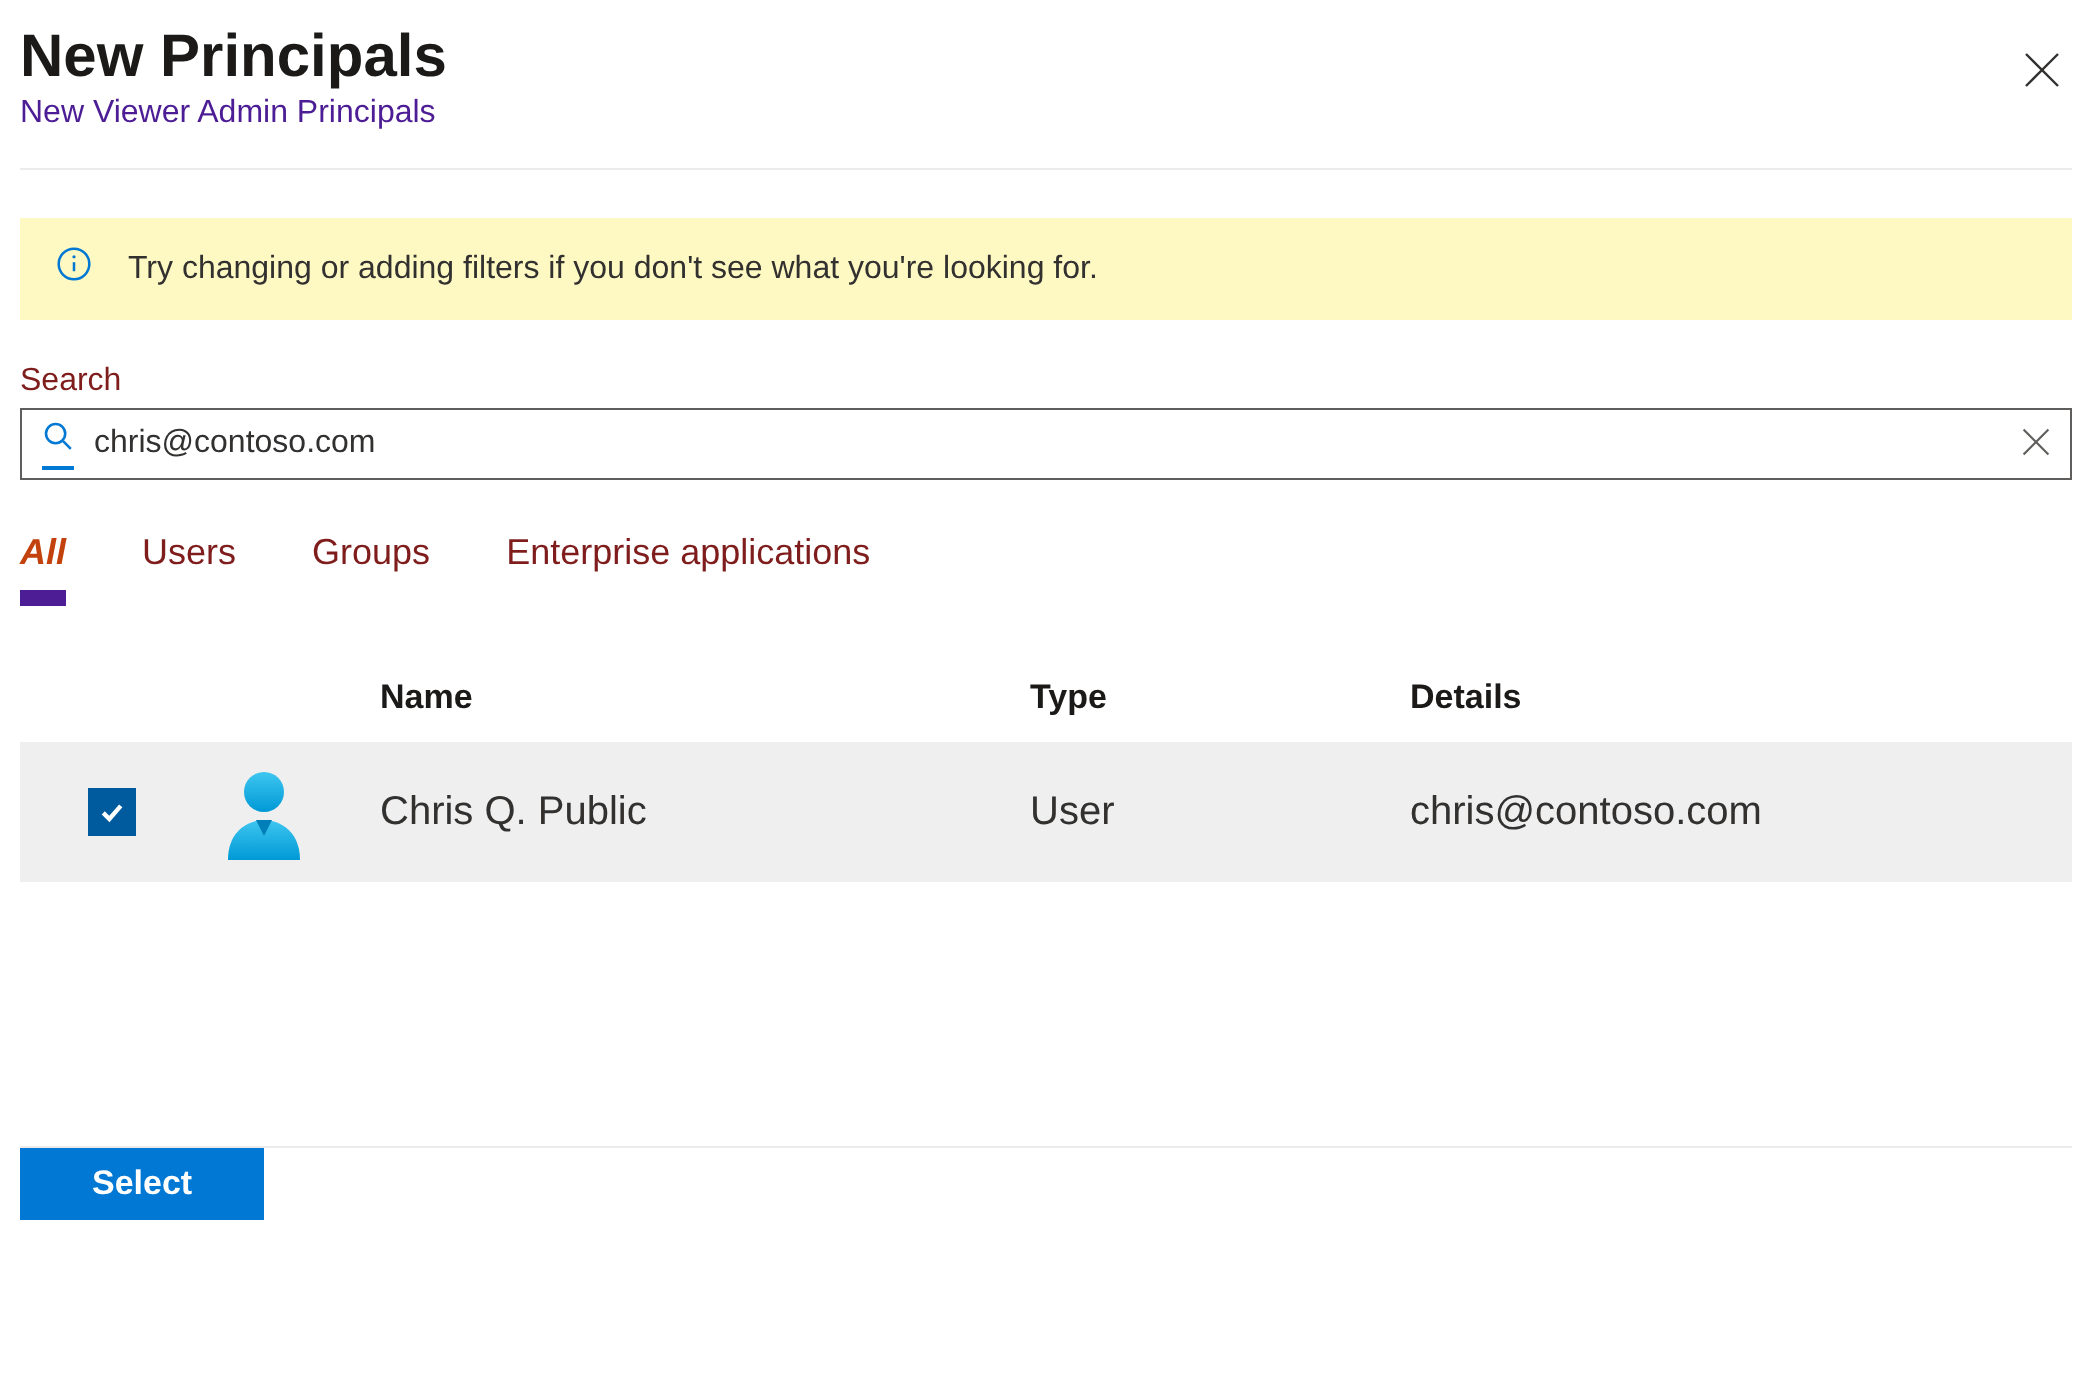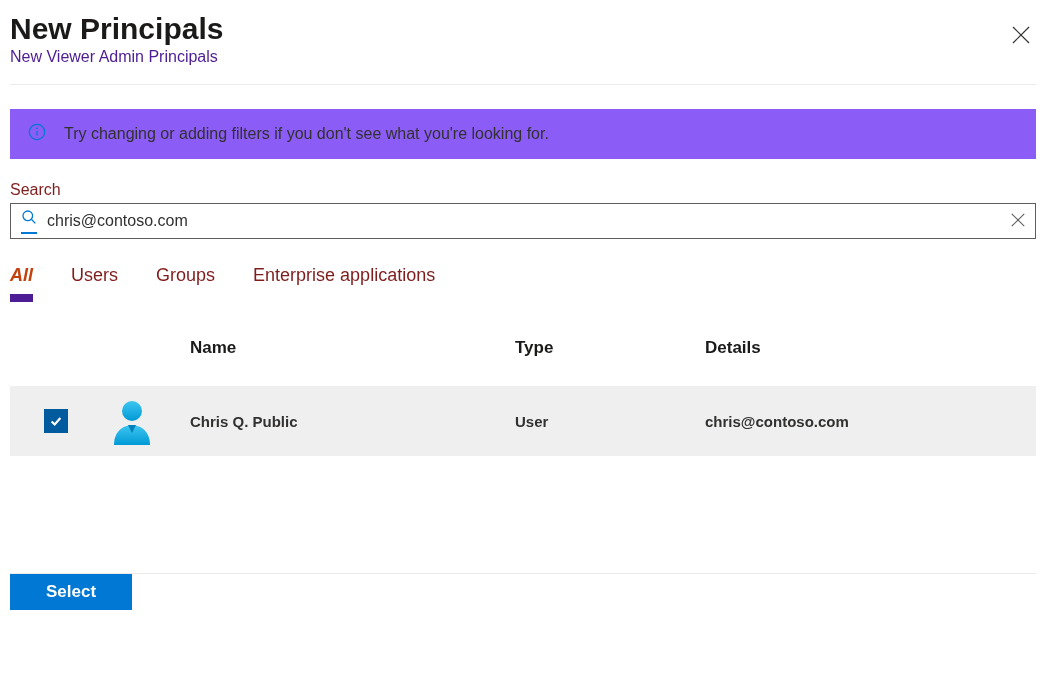--- a/index.html
+++ b/index.html
@@ -35,21 +35,21 @@
       font-size: 16px;
       color: #4c1d95;
       margin-bottom: 18px;
     }
     .divider {
       border: none;
       border-top: 1px solid #edebe9;
       margin-bottom: 24px;
     }
     .info-box {
-      background: #8b5cf6;
+      background: #fef9c3;
       color: #323130;
       padding: 14px 18px;
       margin-bottom: 22px;
       font-size: 16px;
       display: flex;
       align-items: center;
       gap: 18px;
     }
     .info-icon {
       color: #0078d4;
@@ -96,21 +96,21 @@
     }
     .tab.active {
       color: #c2410c;
       font-weight: 600;
       border-bottom: 8px solid #4c1d95;
       font-style: italic;
     }
     .results-header {
       display: grid;
       grid-template-columns: 180px 325px 190px 1fr;
-      padding: 6px 0 28px 0;
+      padding: 6px 0 12px 0;
     }
     .results-header .col {
       font-size: 17px;
       font-weight: 600;
       color: #1b1a19;
     }
     .result-row {
       display: grid;
       grid-template-columns: 180px 325px 190px 1fr;
       align-items: center;
@@ -131,23 +131,22 @@
       align-items: center;
       justify-content: center;
       color: #fff;
       cursor: pointer;
     }
     .avatar {
       width: 48px;
       height: 48px;
     }
     .row-cell {
-      font-size: 15px;
-      color: #323130;
-      font-weight: bold;
+      font-size: 20px;
+      color: #323130;
     }
     .footer {
       position: absolute;
       left: 10px;
       bottom: 10px;
       width: calc(100% - 20px);
       border-top: 1px solid #edebe9;
     }
     .select-btn {
       background: #0078d4;

